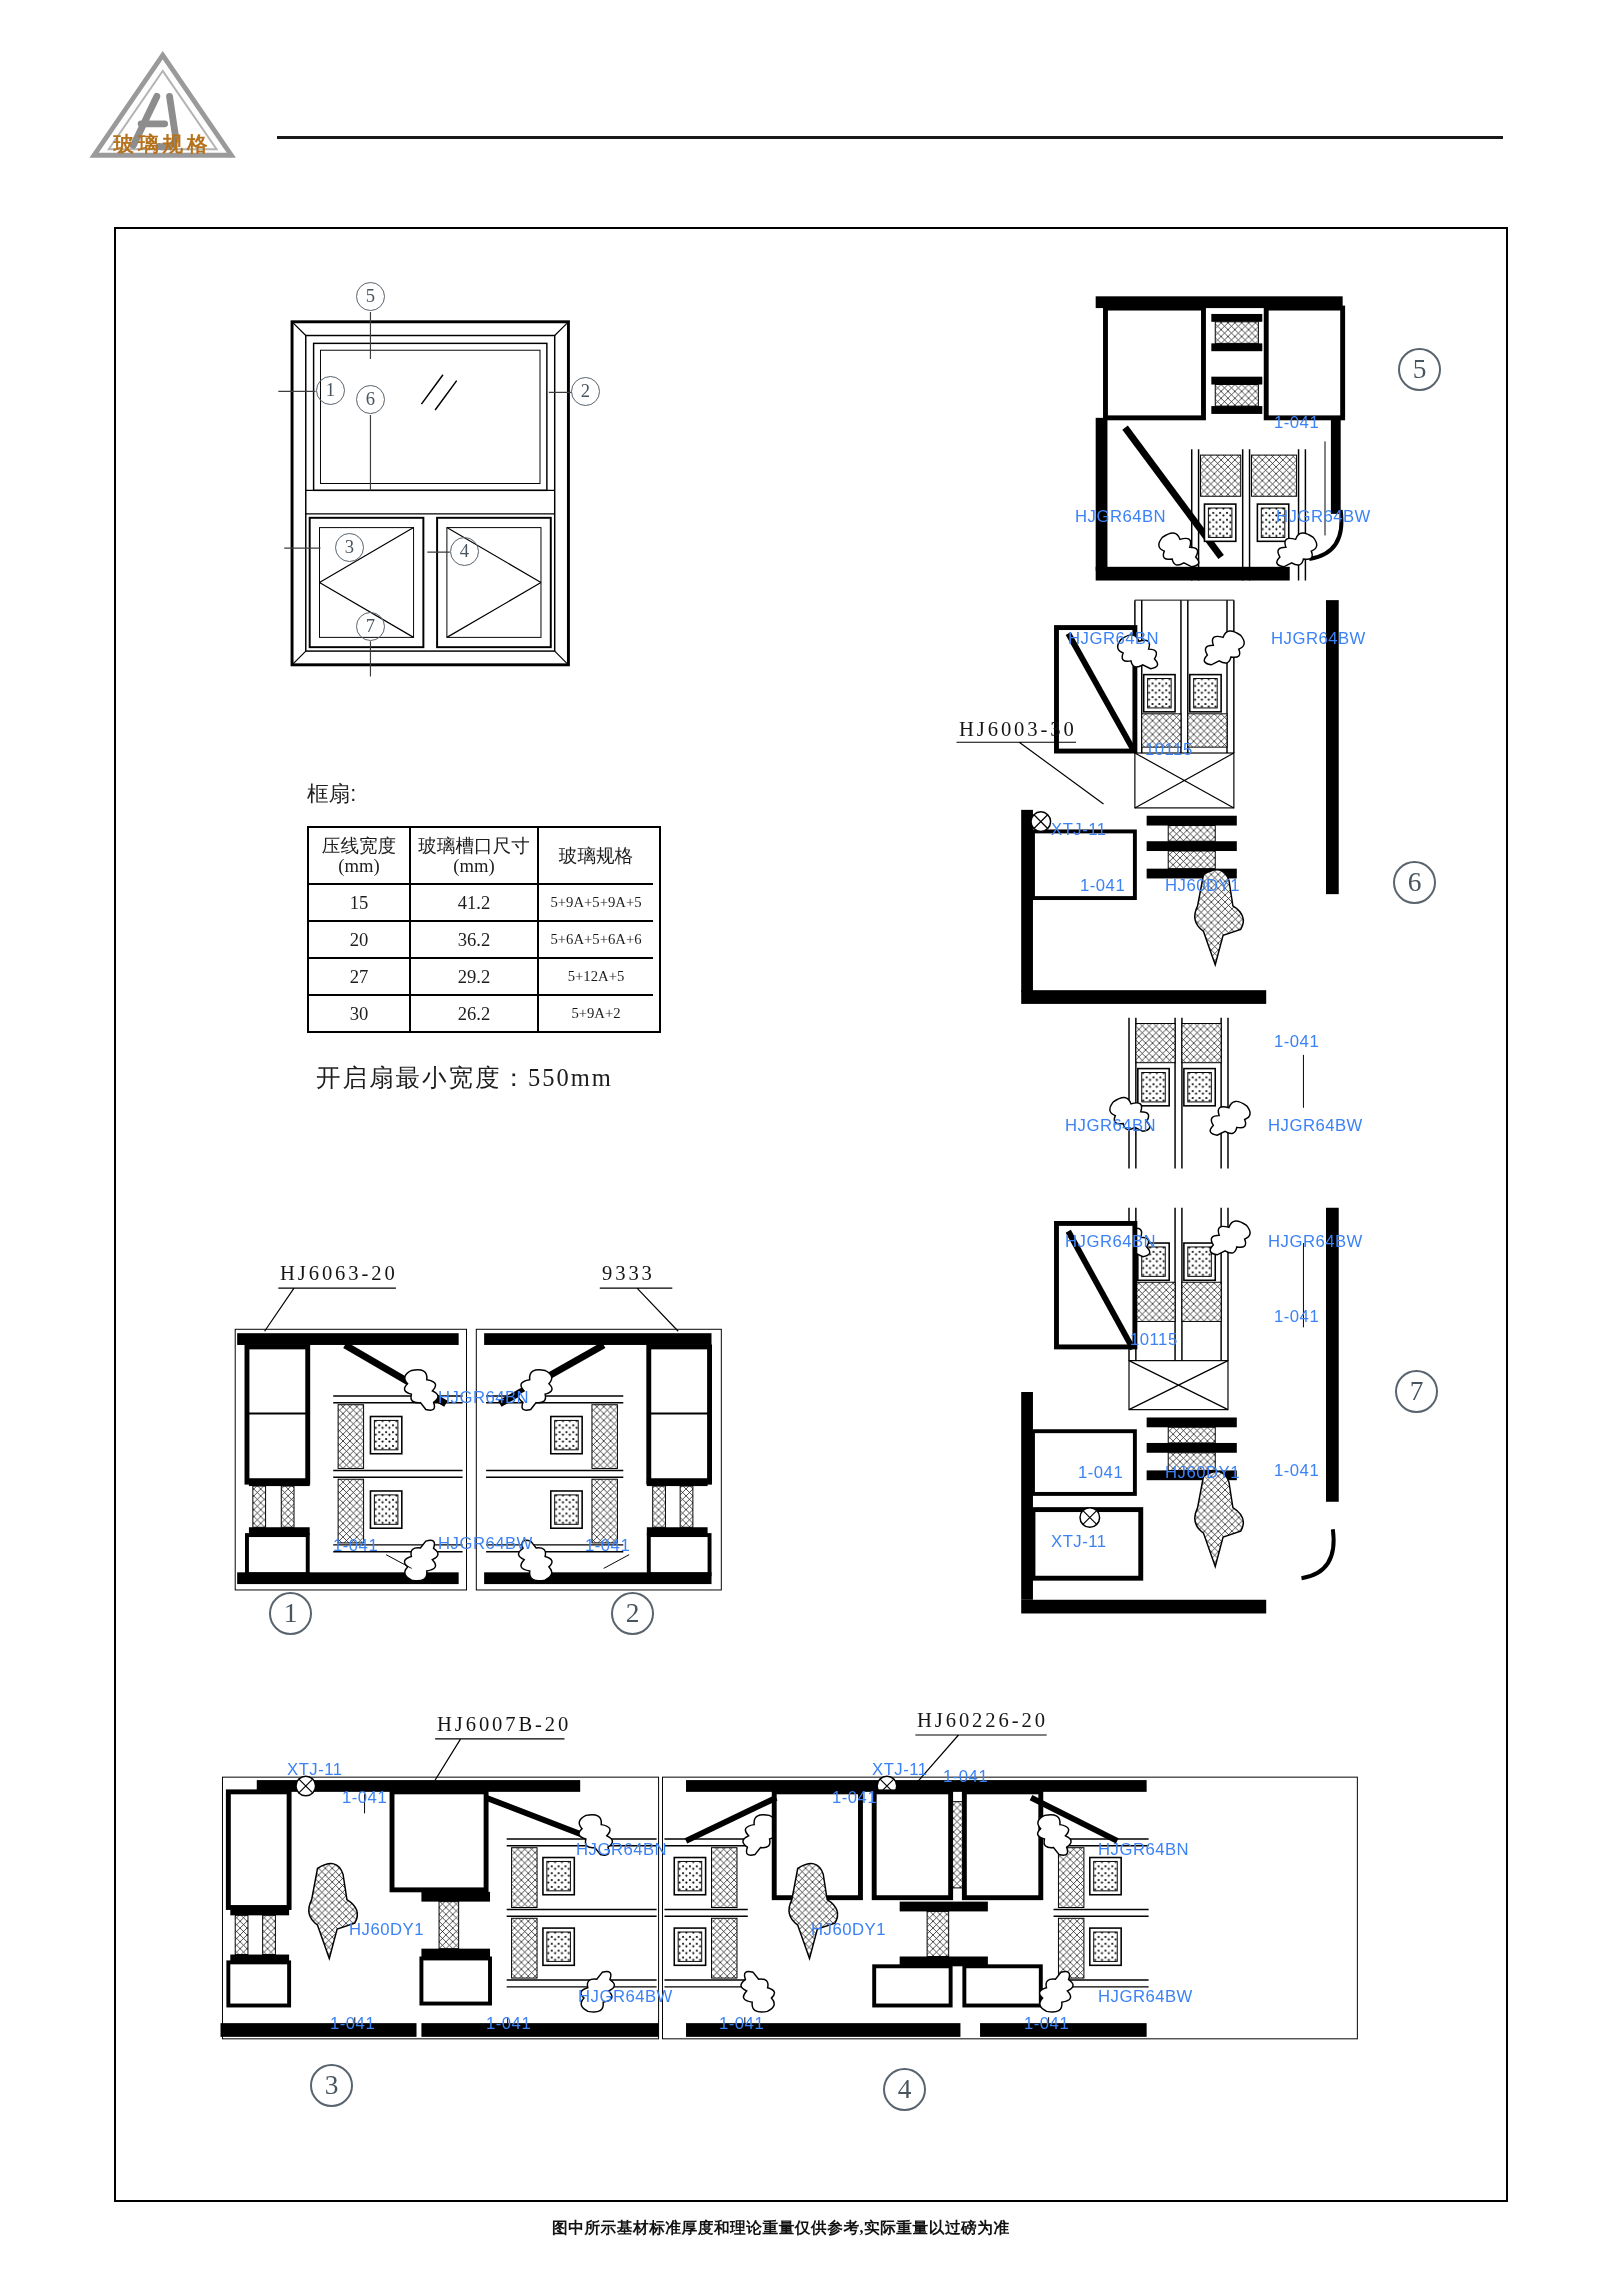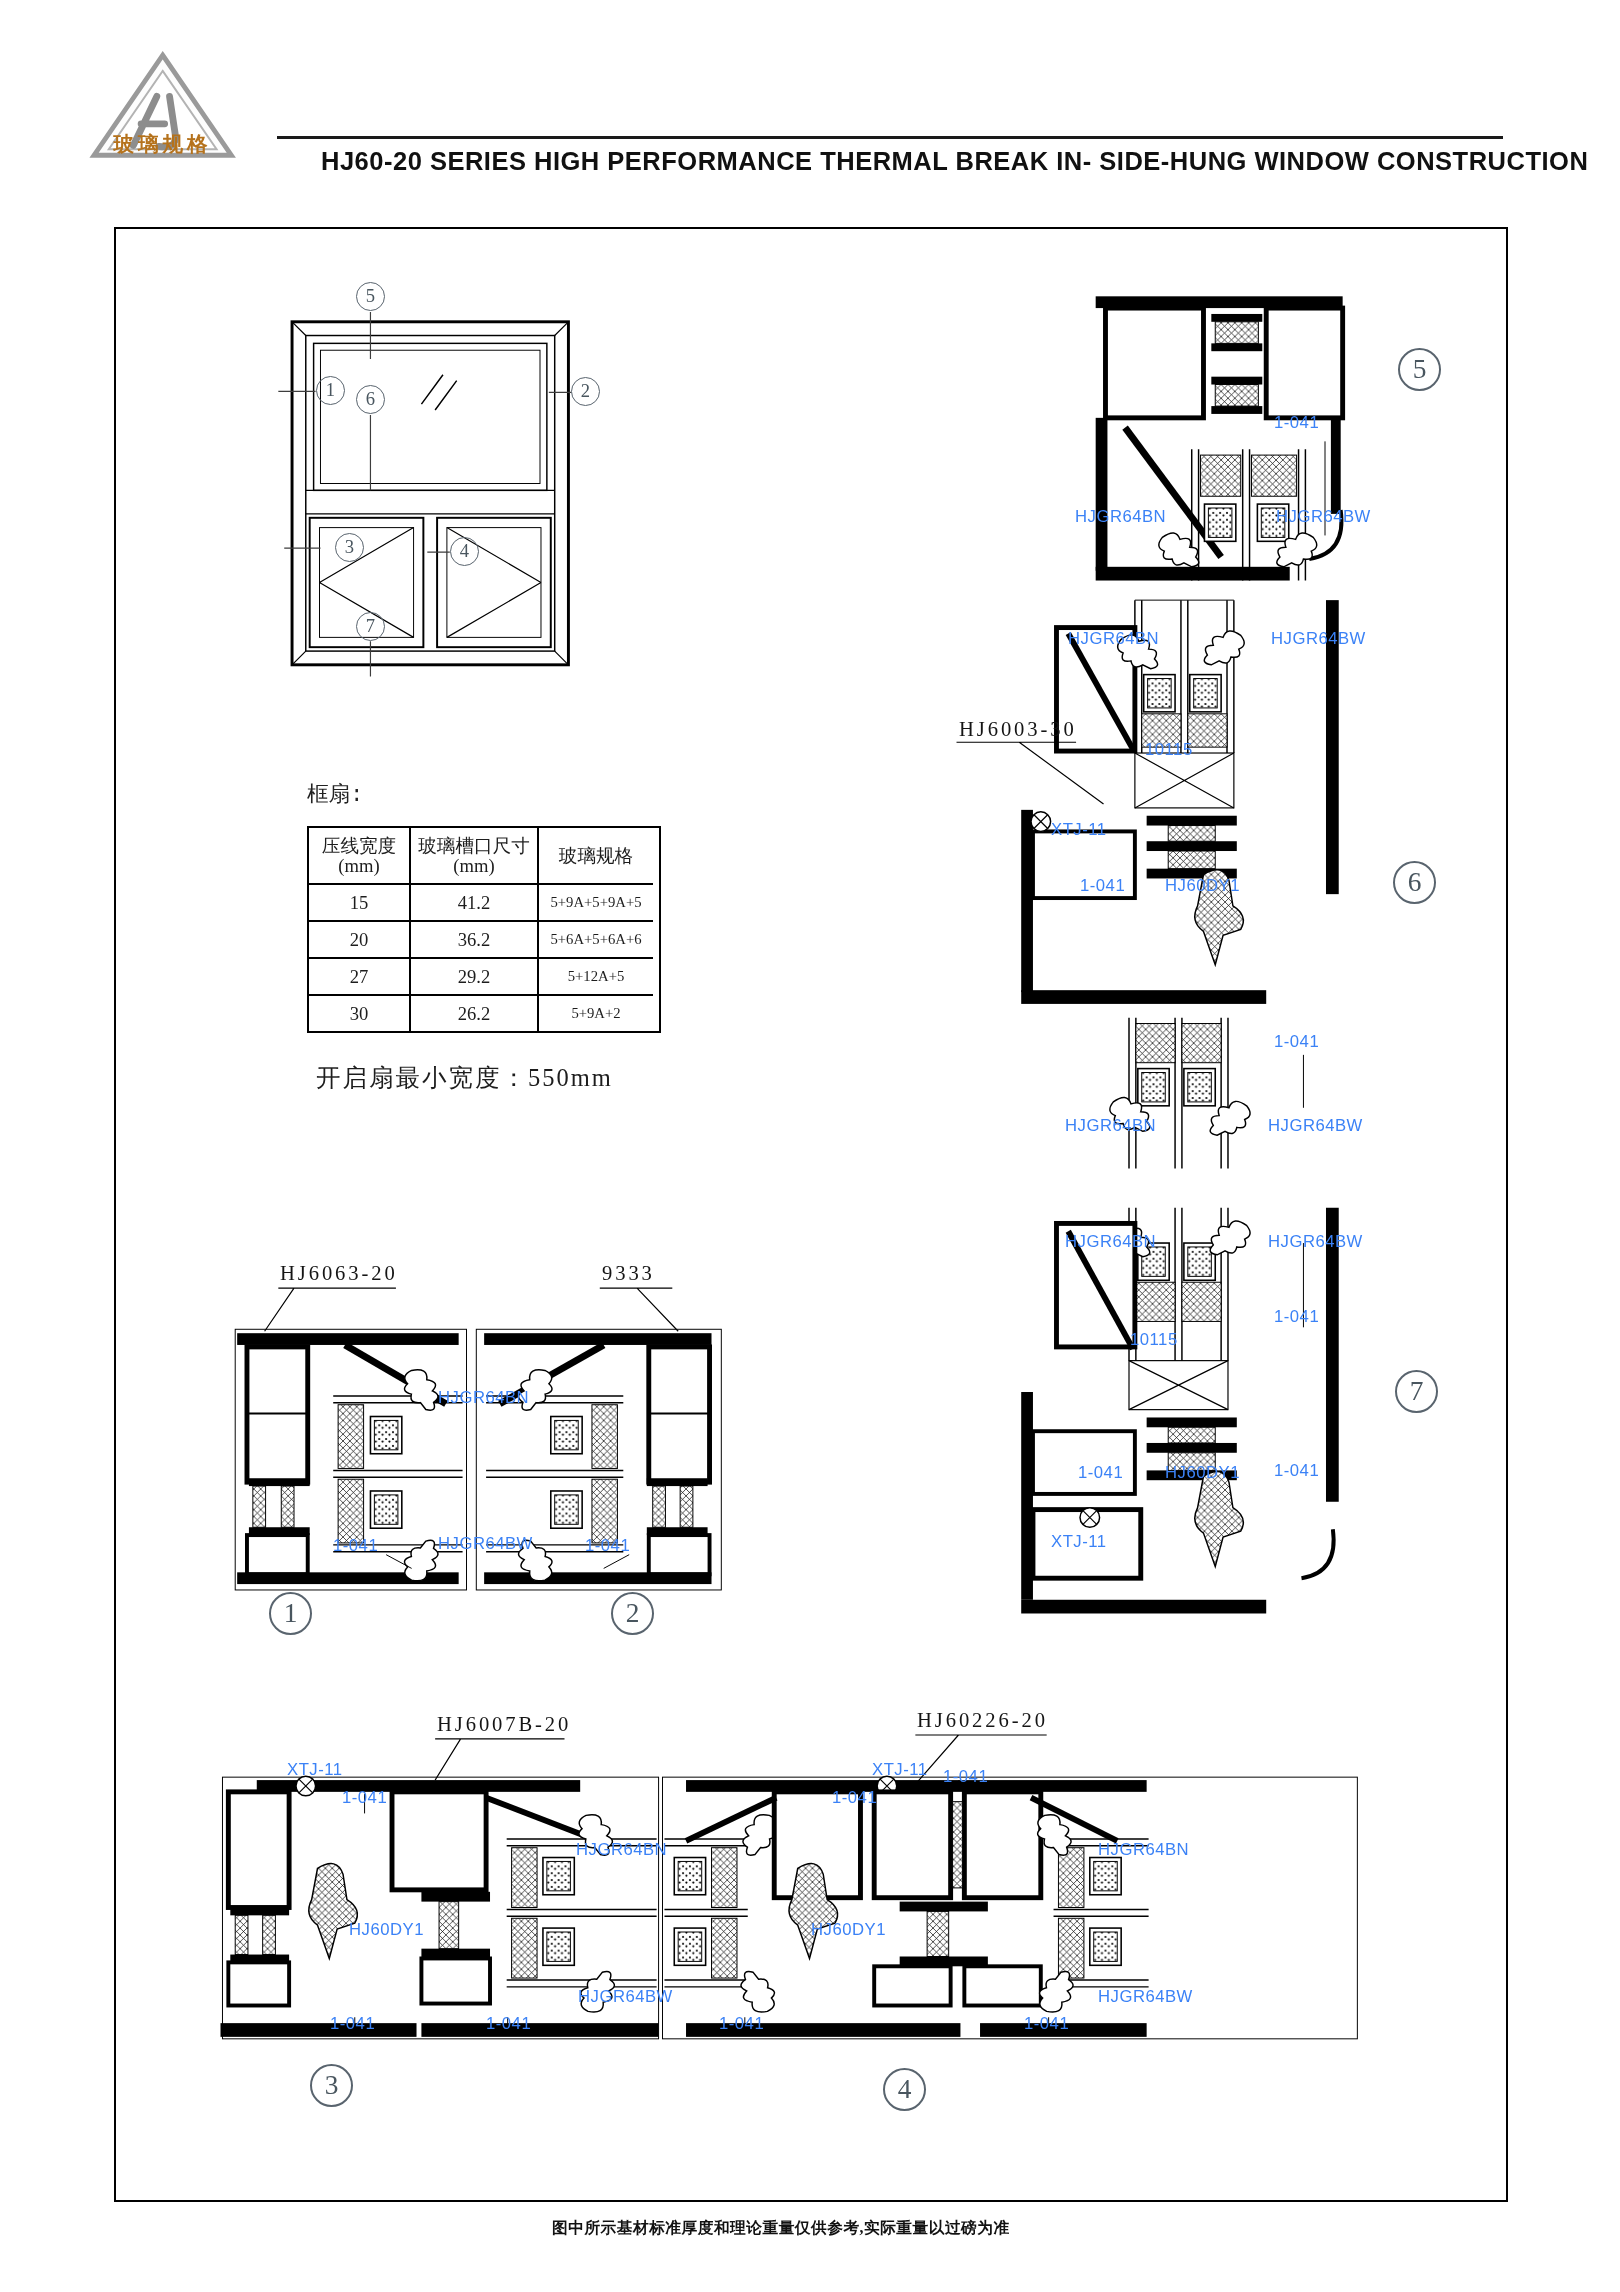--- a/index.html
+++ b/index.html
@@ -11,21 +11,21 @@
   #title-rule{position:absolute;left:277px;top:136px;width:1226px;height:2.9px;background:#1a1a1a;}
   #title-en{position:absolute;left:321px;top:147px;font-family:"Liberation Sans",sans-serif;
             font-weight:700;font-size:25.5px;letter-spacing:0.5px;color:#111;white-space:nowrap;}
   #logo-caption{position:absolute;left:86px;top:130px;width:153px;text-align:center;
             font-family:"Liberation Serif",serif;font-weight:bold;font-size:20.6px;
             letter-spacing:3.9px;color:#b5721c;}
   
   #main-border{position:absolute;left:114px;top:227px;width:1390px;height:1971px;
             border:2px solid #000;}
   
-  #spec-label{position:absolute;left:307px;top:779px;font-family:Liberation Mono, monospace;
+  #spec-label{position:absolute;left:307px;top:779px;font-family:Liberation Sans, sans-serif;
             font-size:21.6px;color:#222;}
   #spec-table{position:absolute;left:307px;top:826px;width:350px;border:2px solid #000;
             display:grid;grid-template-columns:102px 128px 114px;background:#fff;}
   #spec-table .cell{border-right:2px solid #000;border-bottom:2px solid #000;
             display:flex;flex-direction:column;align-items:center;justify-content:center;
             font-family:"Liberation Serif",serif;font-size:18.6px;color:#1d1d1d;
             height:35px;line-height:19.6px;}
   #spec-table .hd{height:55px;}
   #spec-table .cell:nth-child(3n){border-right:none;}
   #spec-table .cell.last{border-bottom:none;}
@@ -299,21 +299,20 @@
       <rect x="1054" y="1460" width="104" height="64" fill="#fff" stroke="#000" stroke-width="4"></rect>
       <rect x="1042" y="1420" width="12" height="212" fill="#000"></rect>
       <rect x="1054" y="1540" width="110" height="70" fill="#fff" stroke="#000" stroke-width="5"></rect>
       <use href="#xtj" transform="translate(1112,1548)"></use>
       <rect x="1042" y="1632" width="250" height="14" fill="#000"></rect>
       <path d="M1360,1560 Q1366,1604 1328,1610" fill="none" stroke="#000" stroke-width="4"></path>
     </g>
   </svg>
 
   <div id="title-rule"></div>
-  <div id="title-en">HJ60-20 SERIES HIGH PERFORMANCE THERMAL BREAK IN- SIDE-HUNG WINDOW CONSTRUCTION</div>
   <div id="logo-caption">玻璃规格</div>
 
   <div id="main-border"></div>
 
   <div id="spec-label">框扇:</div>
   <div id="spec-table">
     <div class="cell hd">
       <span>压线宽度</span>
         <span>(mm)</span>
     </div>

